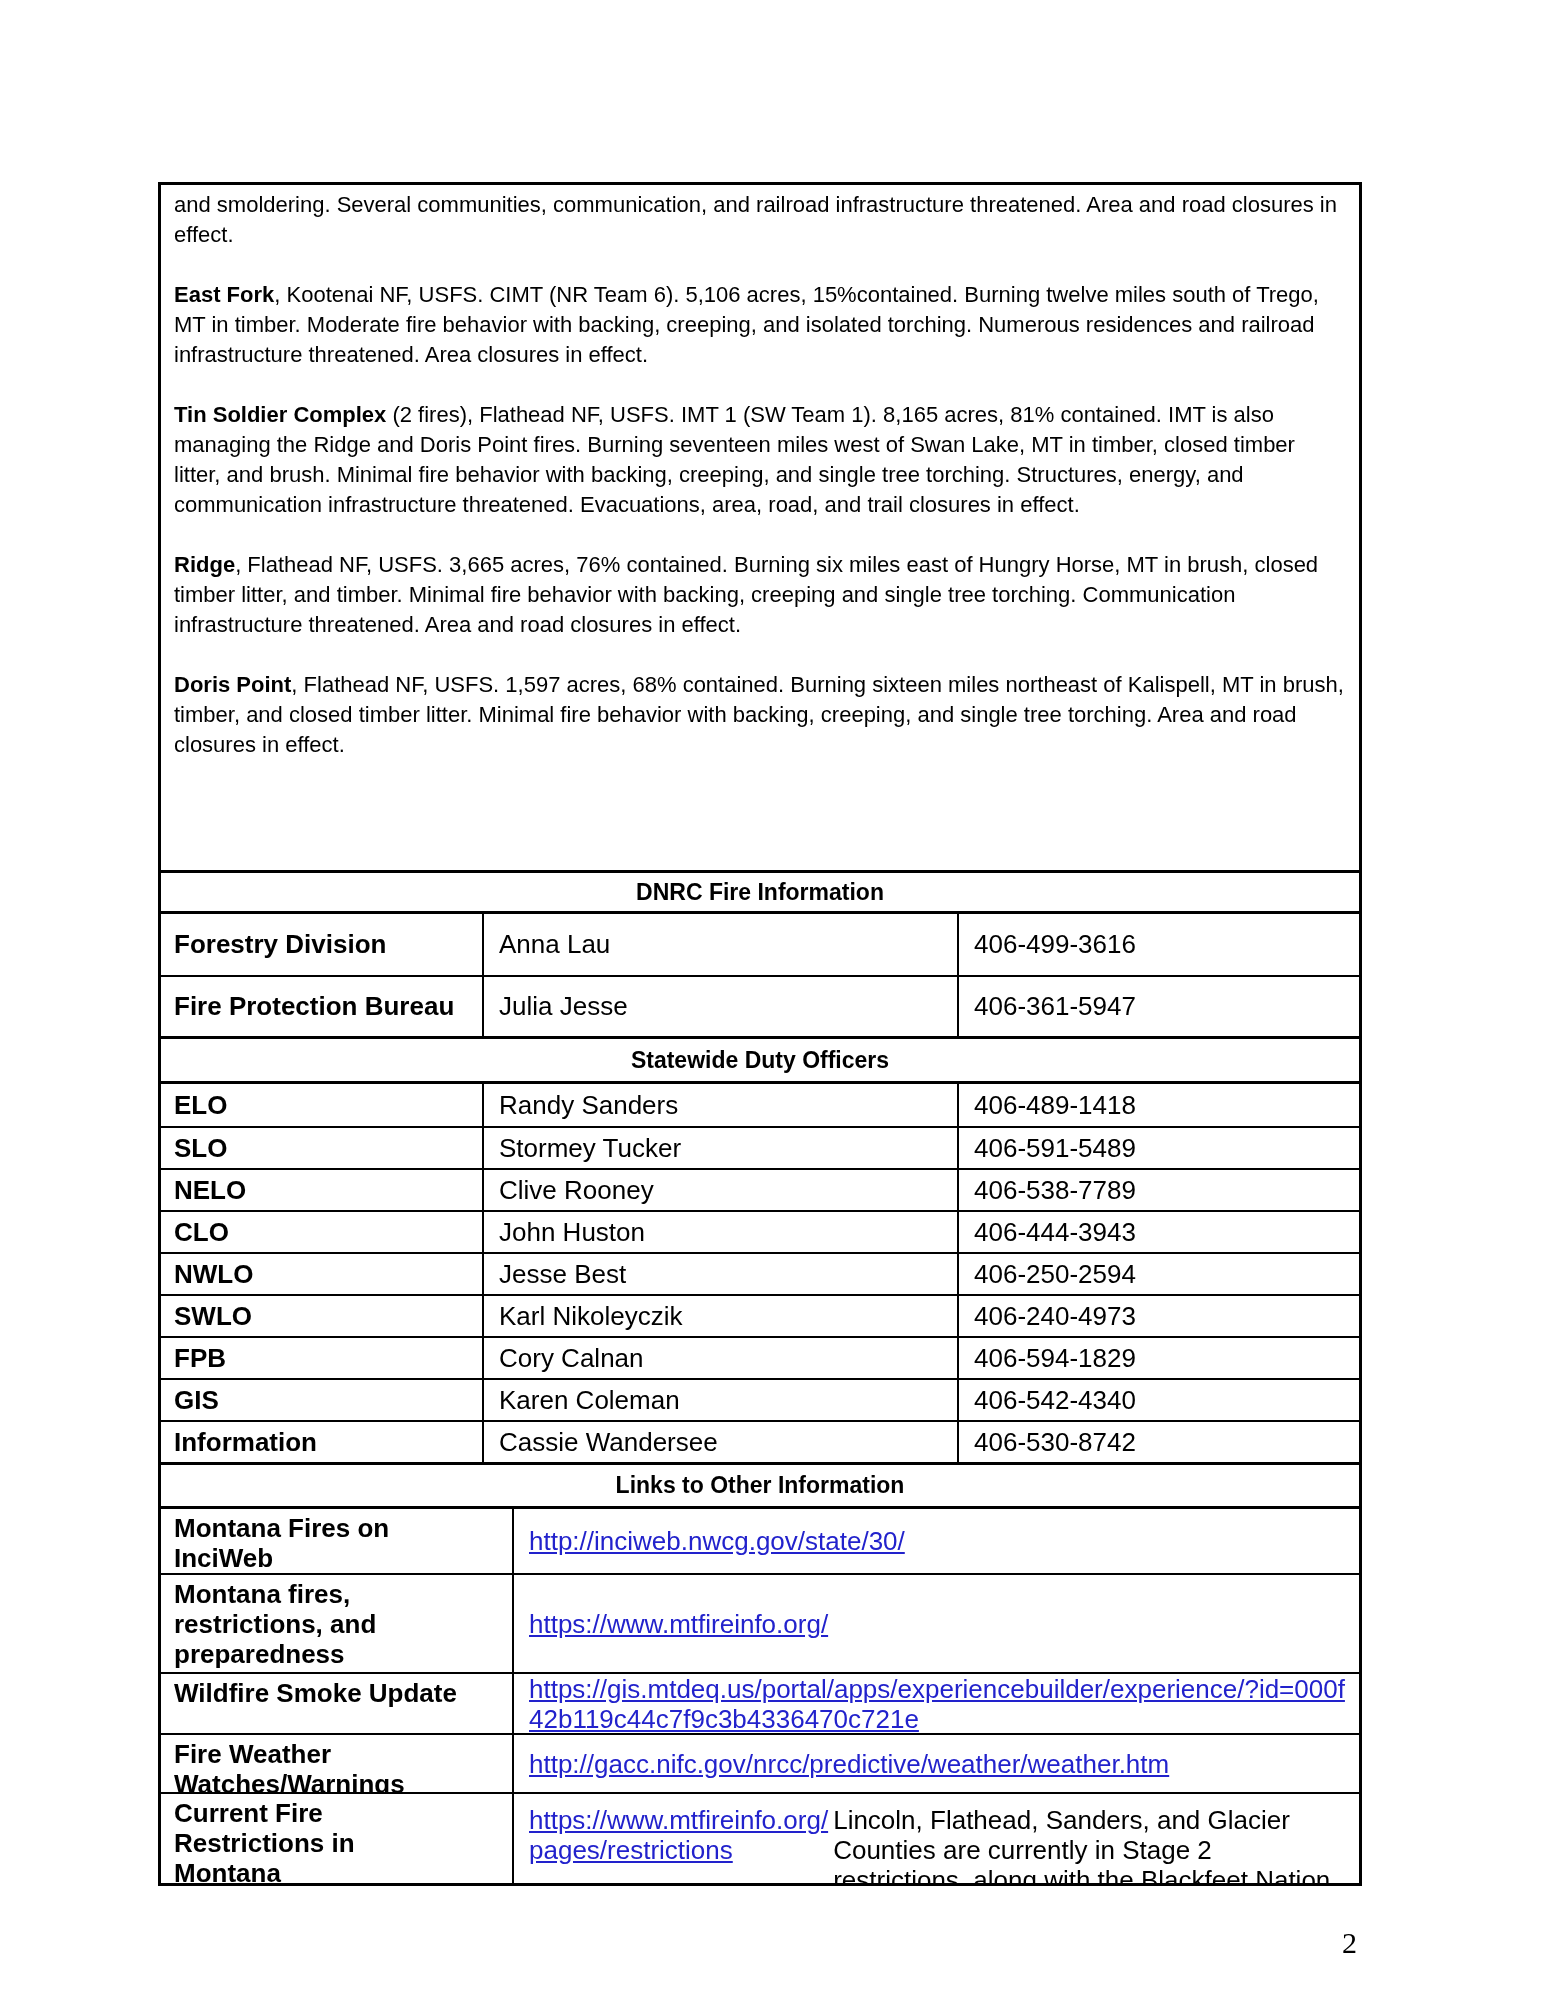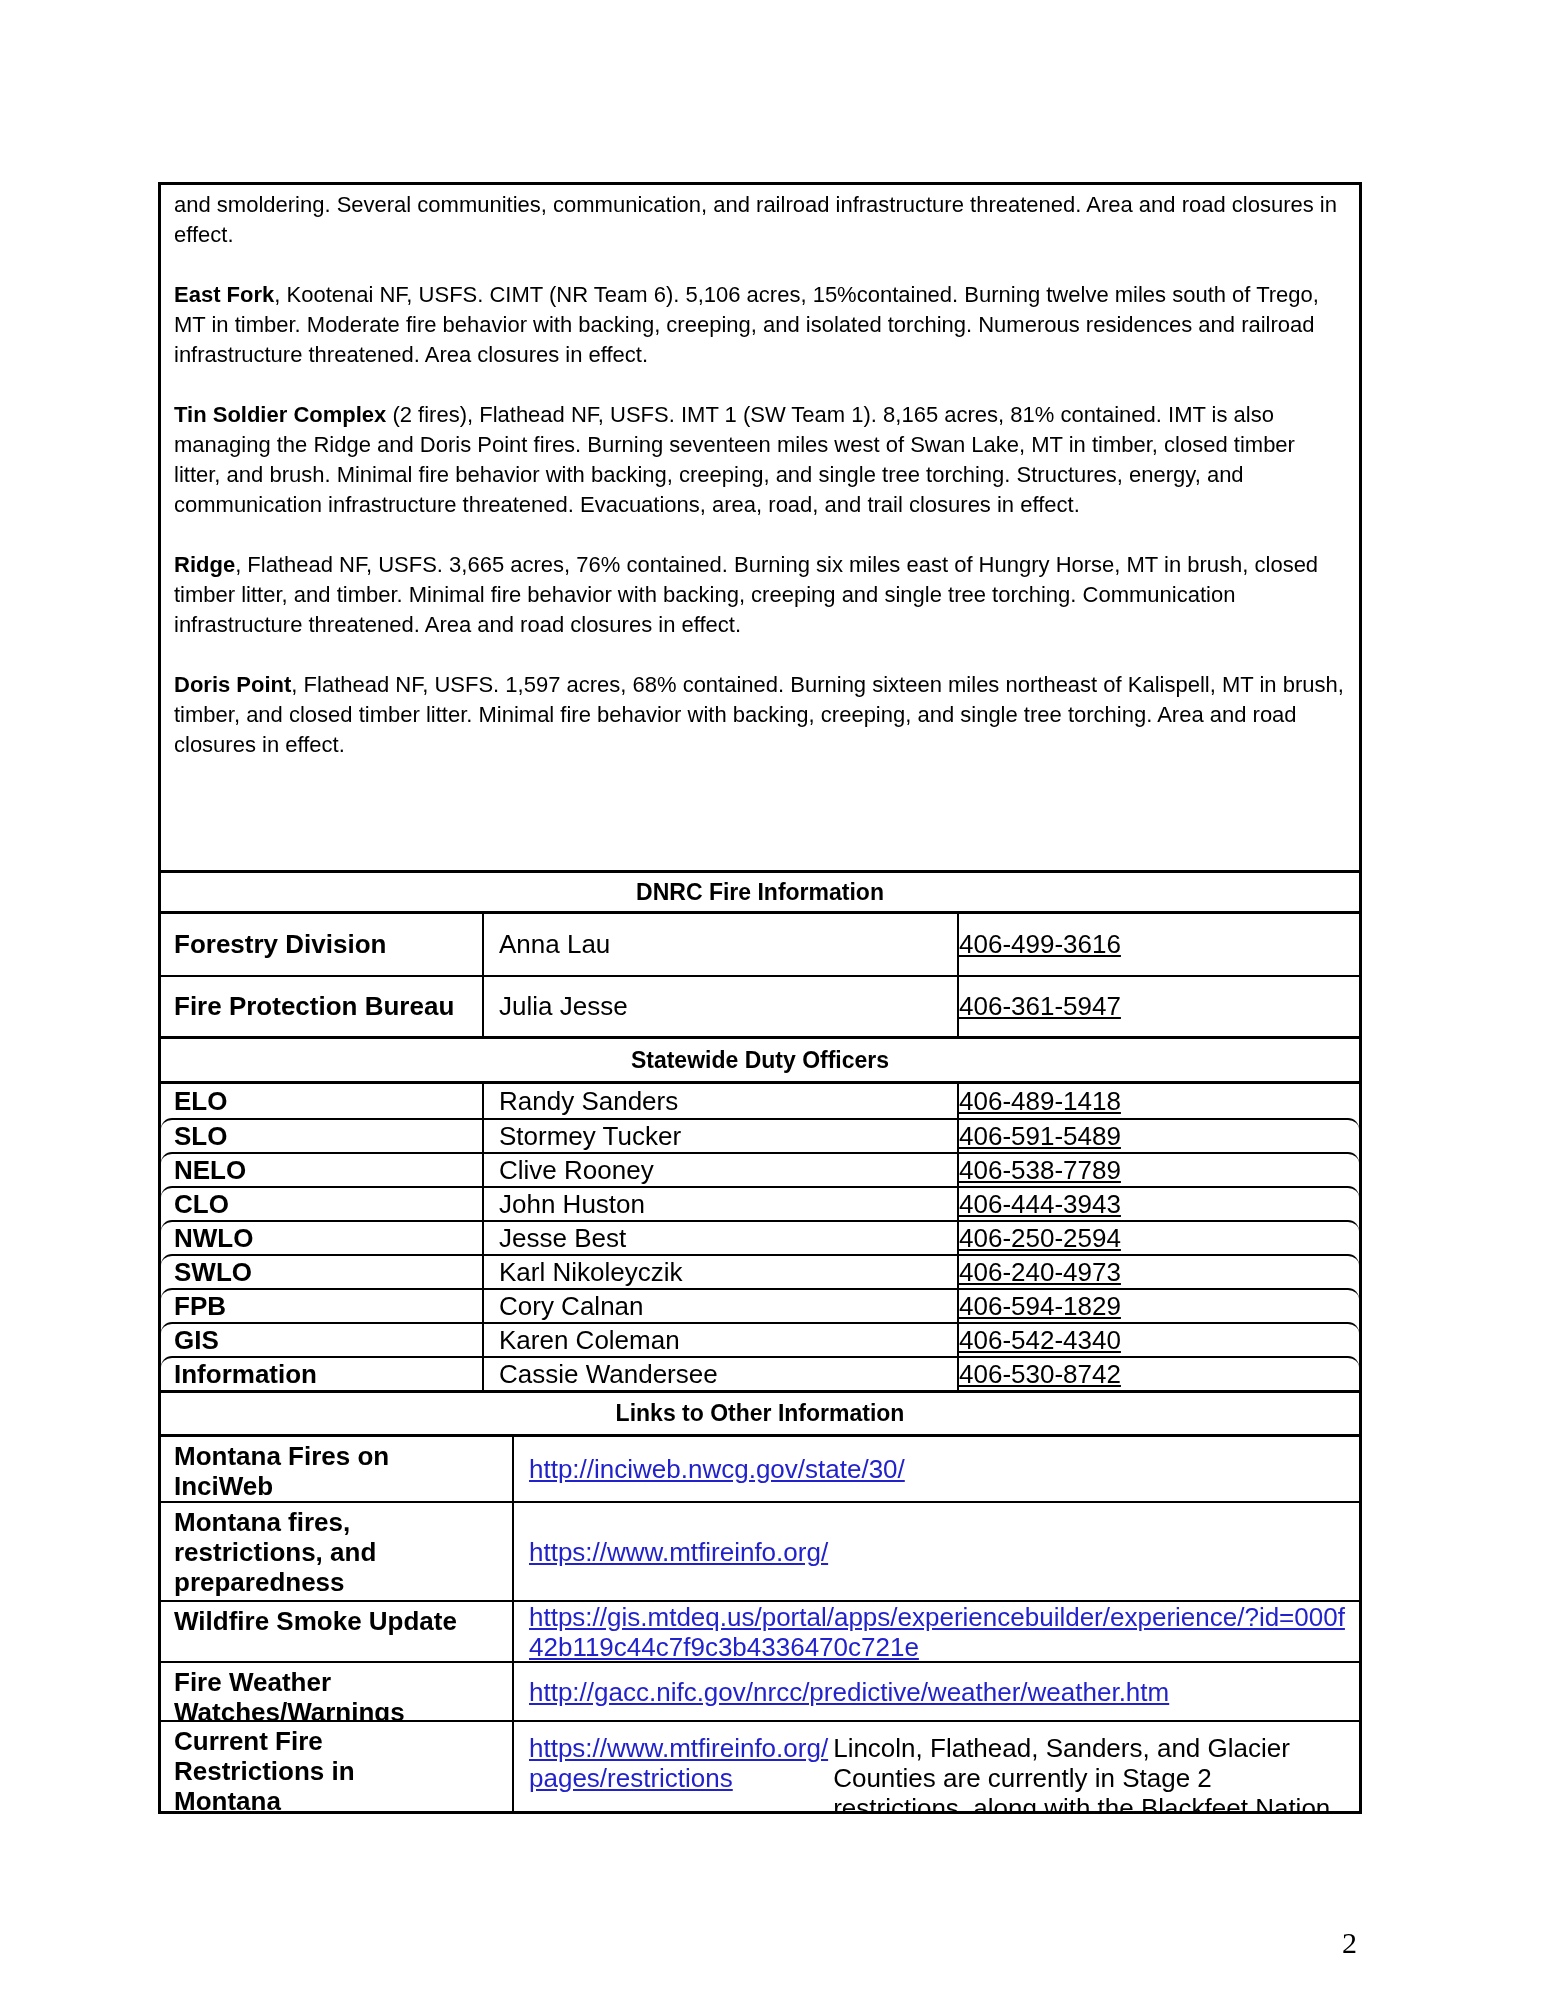--- a/index.html
+++ b/index.html
@@ -18,25 +18,25 @@
   .intro p{margin:0 0 30px 0;}
   .band{
     box-sizing:border-box;border-top:3px solid #000;border-bottom:3px solid #000;
     display:flex;align-items:center;justify-content:center;
     font-weight:bold;font-size:23px;
   }
   .b1{height:44px;} .b2{height:48px;} .b3{height:47px;}
   .row{display:flex;box-sizing:border-box;}
   .row + .row{border-top:2px solid #000;}
   .contact-row{height:61px;}
-  .officer-row{height:34px;border-radius:11px;}
+  .officer-row{height:42px;}
   .cell{box-sizing:border-box;display:flex;align-items:center;font-size:26px;overflow:hidden;}
   .c1{width:321px;padding-left:13px;font-weight:bold;}
   .c2{width:475px;padding-left:15px;border-left:2px solid #000;}
-  .c3{flex:1;border-left:2px solid #000;text-decoration:underline;}
+  .c3{flex:1;padding-left:15px;border-left:2px solid #000;}
   .links-c1{
     width:327px;padding:4px 6px 8px 13px;font-weight:bold;
     align-items:flex-start;white-space:pre-line;line-height:30px;
   }
   .links-c2{flex:1;border-left:2px solid #000;padding-left:15px;padding-right:6px;line-height:30px;margin-left:24px;}
   .lr1{height:64px;} .lr2{height:99px;} .lr3{height:61px;} .lr4{height:59px;} .lr5{height:91px;}
   .links-c2.top{flex-direction:row;align-items:flex-start;justify-content:flex-start;padding-top:11px;}
   .link{color:#2222CC;text-decoration:underline;word-break:break-all;}
   .note{white-space:pre-line;}
   .page-number{

